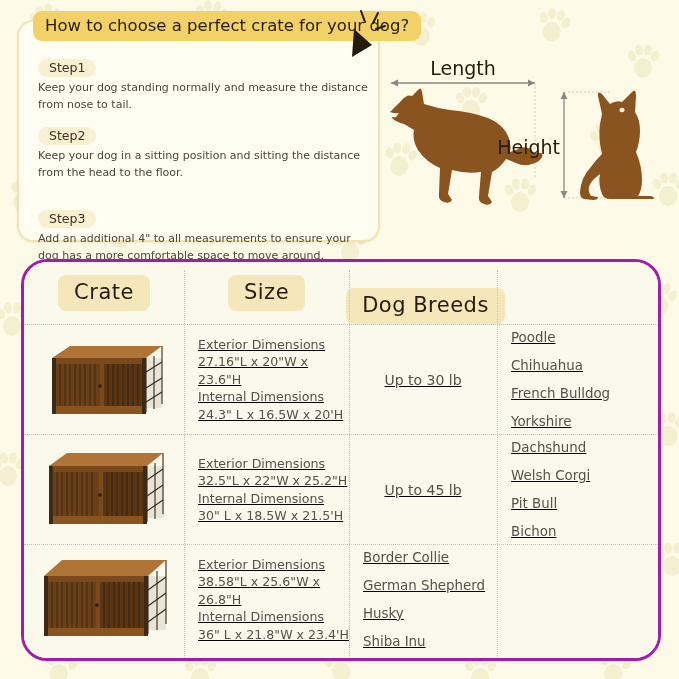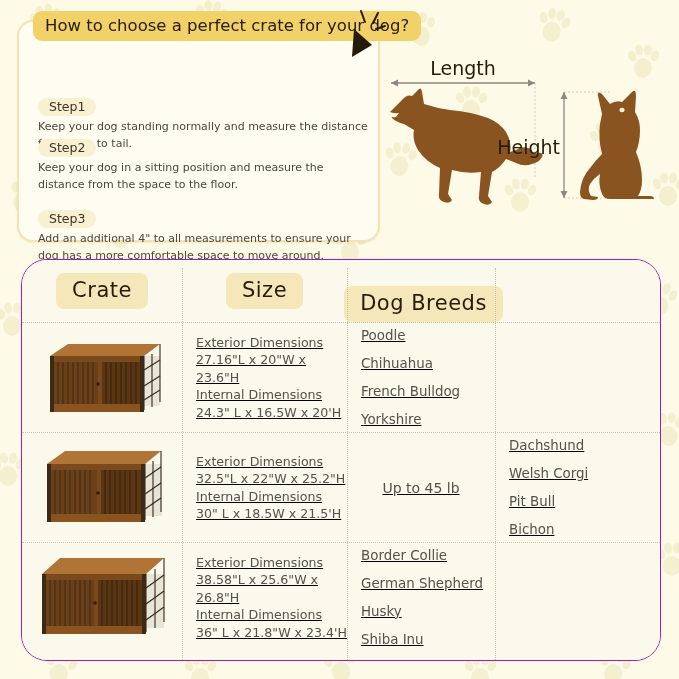--- a/index.html
+++ b/index.html
@@ -77,22 +77,22 @@
     color: #3b3426;
     font-family: "DejaVu Sans", sans-serif;
   }
   .step-text {
     margin-top: 2px;
     font-size: 11px;
     line-height: 17px;
     color: #4a463c;
     font-family: "DejaVu Sans", sans-serif;
   }
-  #step-1 { top: 36px; margin-top: 39px; }
-  #step-2 { top: 116px; }
+  #step-1 { top: 36px; }
+  #step-2 { top: 104px; }
   #step-3 { top: 187px; }
 
   
   #dog-diagram {
     position: absolute;
     left: 388px;
     top: 50px;
     width: 280px;
     height: 195px;
     z-index: 2;
@@ -100,21 +100,21 @@
 
   
   #crate-table {
     position: absolute;
     left: 21px;
     top: 259px;
     width: 640px;
     height: 402px;
     border-radius: 26px;
     background: #fdfbf0;
-    border: 1px solid #a21caf;
+    border: 3px solid #a21caf;
     z-index: 3;
     overflow: hidden;
   }
   #table-inner {
     position: relative;
     width: 100%;
     height: 100%;
     background: #fbf9ec;
   }
 
@@ -246,21 +246,21 @@
 
     <div id="bubble-title">How to choose a perfect crate for your dog?</div>
 
     <div class="step-block" id="step-1">
       <span class="step-badge">Step1</span>
       <div class="step-text">Keep your dog standing normally and measure the distance from nose to tail.</div>
     </div>
 
     <div class="step-block" id="step-2">
       <span class="step-badge">Step2</span>
-      <div class="step-text">Keep your dog in a sitting position and measure the distance from the space to the floor.</div>
+      <div class="step-text">Keep your dog in a sitting position and sitting the distance from the head to the floor.</div>
     </div>
 
     <div class="step-block" id="step-3">
       <span class="step-badge">Step3</span>
       <div class="step-text">Add an additional 4" to all measurements to ensure your dog has a more comfortable space to move around.</div>
     </div>
   </div>
 
   <svg id="bubble-tail" width="30" height="34" viewBox="0 0 30 34">
     <path d="M2 30 L4 2 L22 18 Z" fill="#241c08"></path>
@@ -383,20 +383,23 @@
             <rect x="18" y="26" width="4" height="56" fill="#3a2a16"></rect>
             <rect x="108" y="26" width="4" height="56" fill="#3a2a16"></rect>
             <circle cx="66" cy="54" r="1.8" fill="#2a1f10"></circle>
           </svg>
         </div>
         <div class="td col-size td-size">
           <span class="cell-text">Exterior Dimensions
 27.16"L x 20"W x 23.6"H
 Internal Dimensions
 24.3" L x 16.5W x 20'H</span>
+        </div>
+        <div class="td col-weight td-weight">
+          <span class="cell-weight">Up to 30 lb</span>
         </div>
         <div class="td col-breeds td-breeds">
           <span class="cell-breeds">Poodle
 Chihuahua
 French Bulldog
 Yorkshire</span>
         </div>
       </div>
 
       <div class="trow">

